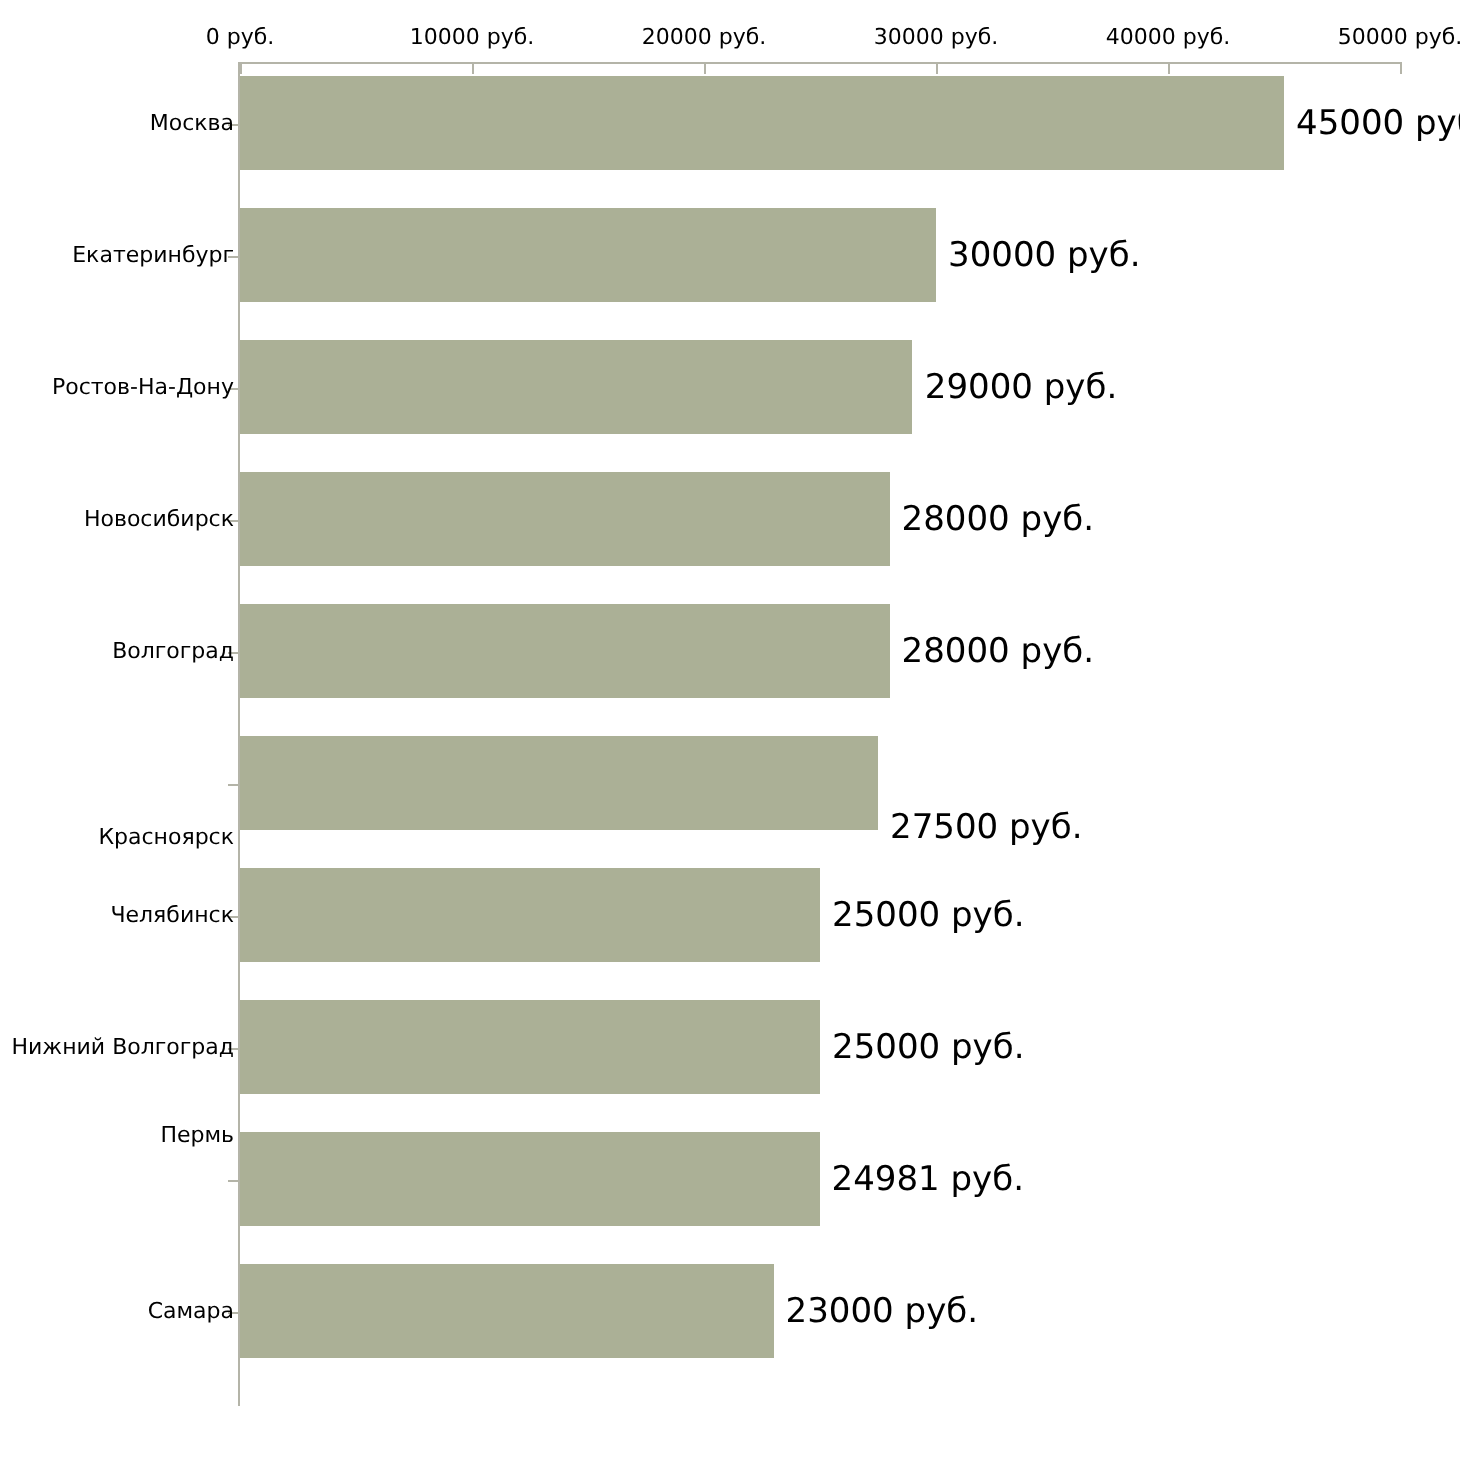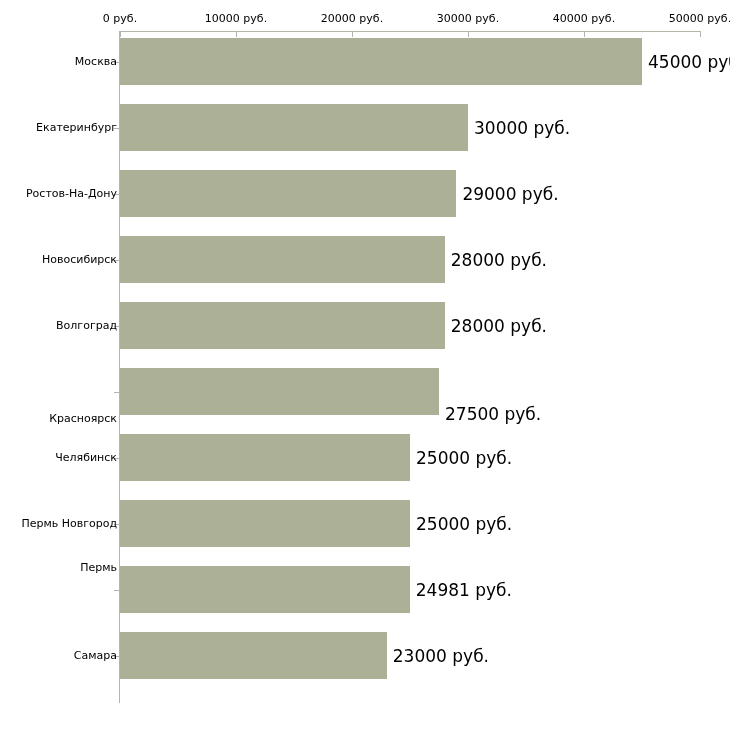--- a/index.html
+++ b/index.html
@@ -119,21 +119,21 @@
       <div class="y-tick-label" style="top: 193.5px;">Ростов-На-Дону</div>
       <div class="y-tick" style="top: 259.5px;"></div>
       <div class="y-tick-label" style="top: 259.5px;">Новосибирск</div>
       <div class="y-tick" style="top: 325.5px;"></div>
       <div class="y-tick-label" style="top: 325.5px;">Волгоград</div>
       <div class="y-tick" style="top: 391.5px;"></div>
       <div class="y-tick-label" style="top: 402px; margin-top: 17px;">Красноярск</div>
       <div class="y-tick" style="top: 457.5px;"></div>
       <div class="y-tick-label" style="top: 457.5px;">Челябинск</div>
       <div class="y-tick" style="top: 523.5px;"></div>
-      <div class="y-tick-label" style="top: 523.5px;">Пермь Новгород</div>
+      <div class="y-tick-label" style="top: 523.5px;">Нижний Волгоград</div>
       <div class="y-tick" style="top: 589.5px;"></div>
       <div class="y-tick-label" style="top: 568px;">Пермь</div>
       <div class="y-tick" style="top: 655.5px;"></div>
       <div class="y-tick-label" style="top: 655.5px;">Самара</div>
     </div>
   <div id="bars-layer">
       <div class="bar" style="top: 38px; width: 522px; background: rgb(171, 176, 150);"></div>
       <div class="bar-value" style="left: 648px; top: 61.5px;">45000 руб.</div>
       <div class="bar" style="top: 104px; width: 348px; background: rgb(171, 176, 150);"></div>
       <div class="bar-value" style="left: 474px; top: 127.5px;">30000 руб.</div>

